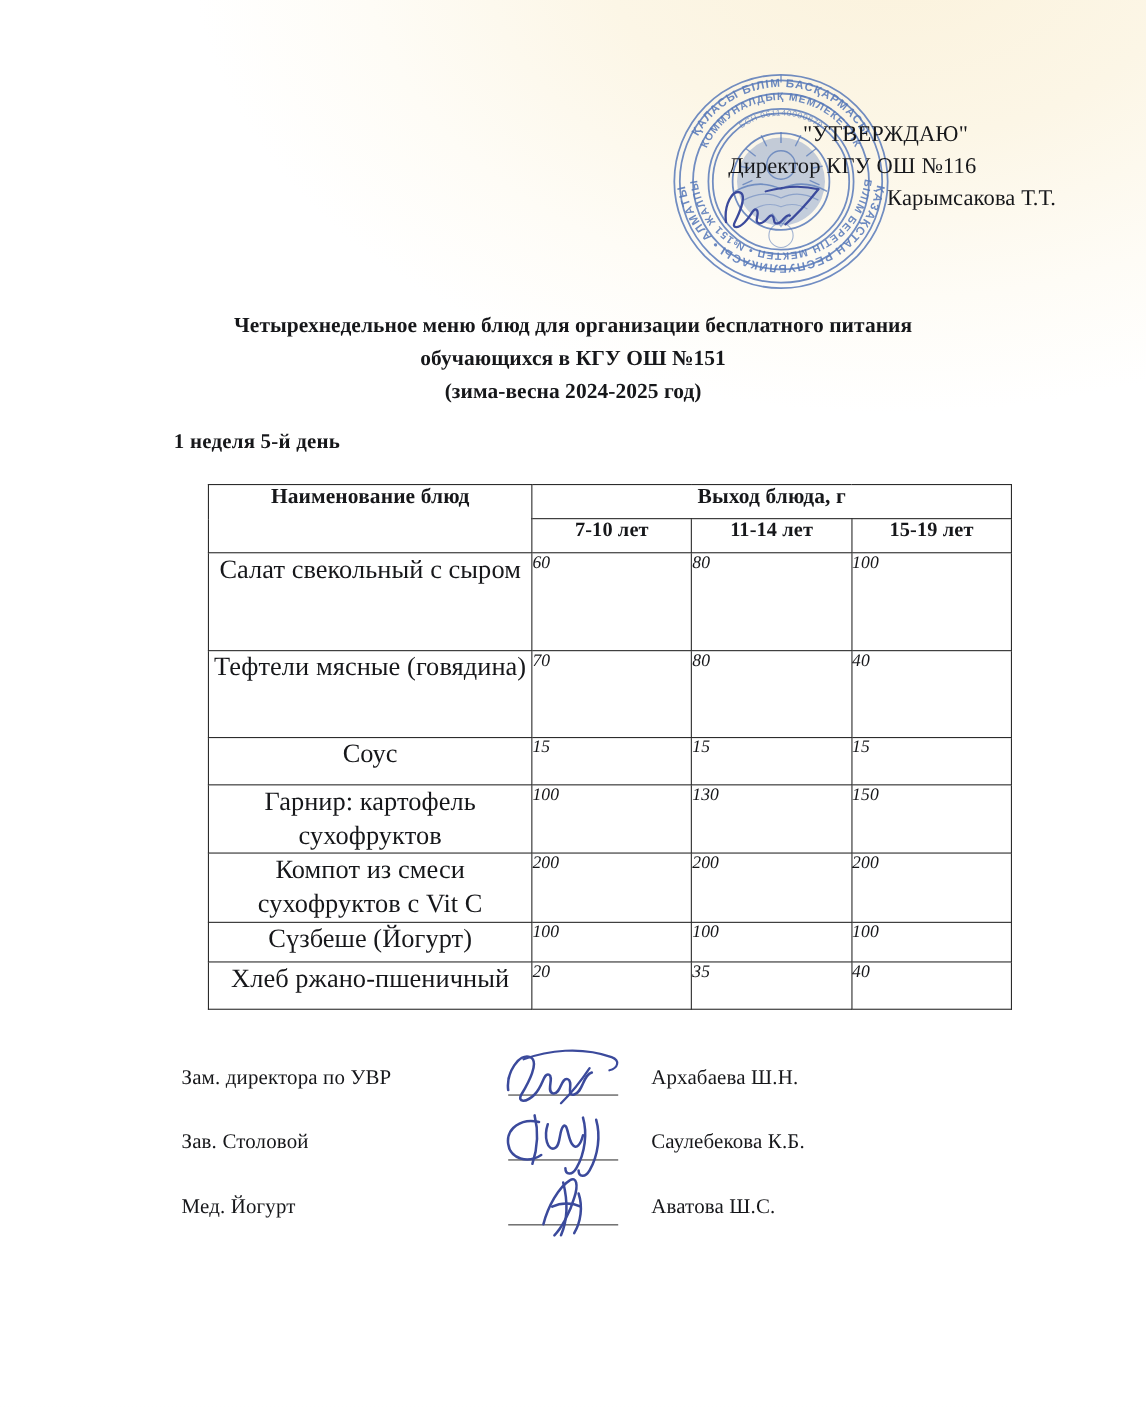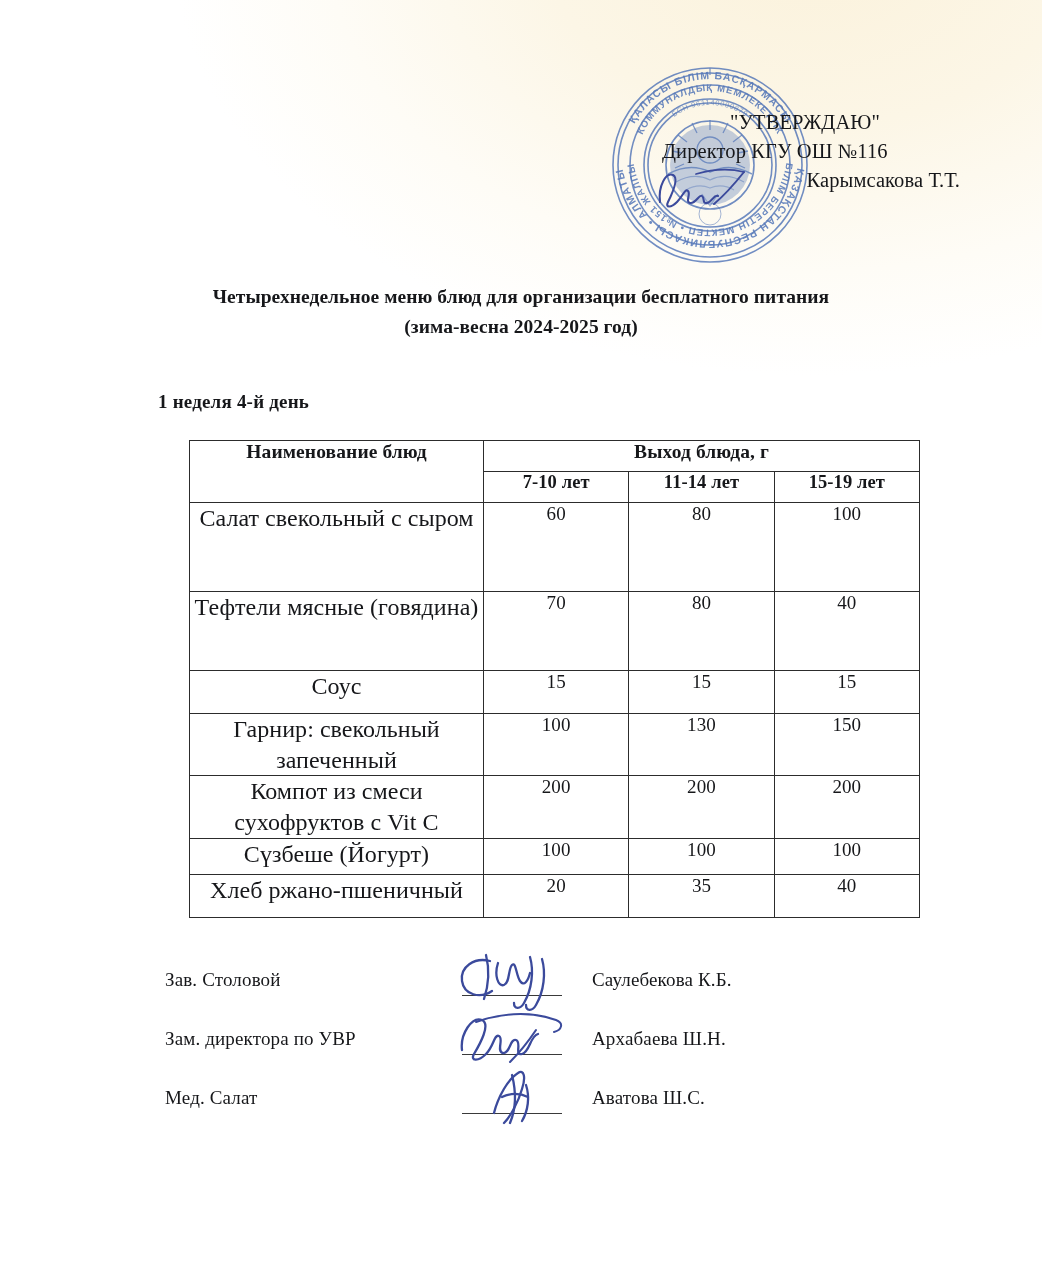--- a/index.html
+++ b/index.html
@@ -126,24 +126,24 @@
   th.c3, td.c3 { width: 158px; }
 
   td.dish {
     text-align: center;
     padding: 4px 4px 4px 6px;
     font-size: 24px;
     line-height: 1.28;
     letter-spacing: 0.05px;
   }
   td.val {
-    text-align: center;
-    font-size: 19px;
+    font-size: 16px;
     padding-top: 5px;
     letter-spacing: 0.1px;
+    font-style: italic;
   }
   
   td.val.nudge-1 { padding-top: 2px; }
   td.val.nudge-2 { padding-top: 0px; }
   td.val.nudge-3 { padding-top: 8px; }
   td.val.nudge-4 { padding-top: 14px; }
   tr.r-salad td { height: 88px; }
   tr.r-meat td { height: 78px; }
   tr.r-sauce td { height: 42px; }
   tr.r-garnish td { height: 43px; }
@@ -288,24 +288,25 @@
   </div>
 
   <div id="approval">
     <div class="ln1">"УТВЕРЖДАЮ"</div>
     <div class="ln2">Директор КГУ ОШ №116</div>
     <div class="ln3">Карымсакова Т.Т.</div>
   </div>
 
   <div id="title-block">
     <span class="t-line">Четырехнедельное меню блюд для организации бесплатного питания</span>
+    <span class="t-line">обучающихся в КГУ ОШ №151</span>
     <span class="t-line">(зима-весна 2024-2025 год)</span>
   </div>
 
-  <div id="weekday">1 неделя 4-й день</div>
+  <div id="weekday">1 неделя 5-й день</div>
 
   <table id="menu-table">
     <thead>
       <tr>
         <th class="th-name" rowspan="2">Наименование блюд</th>
         <th class="th-span" colspan="3">Выход блюда, г</th>
       </tr>
       <tr>
         <th class="th-age c1">7-10 лет</th>
         <th class="th-age c2">11-14 лет</th>
@@ -325,21 +326,21 @@
         <td class="val c2 nudge-1">80</td>
         <td class="val c3 nudge-2">40</td>
       </tr>
       <tr class="r-sauce">
         <td class="dish">Соус</td>
         <td class="val c1 nudge-1">15</td>
         <td class="val c2 nudge-1">15</td>
         <td class="val c3 nudge-2">15</td>
       </tr>
       <tr class="r-garnish">
-        <td class="dish">Гарнир:  свекольный запеченный</td>
+        <td class="dish">Гарнир:  картофель сухофруктов</td>
         <td class="val c1">100</td>
         <td class="val c2 nudge-1">130</td>
         <td class="val c3 nudge-2">150</td>
       </tr>
       <tr class="r-compote">
         <td class="dish">Компот из смеси сухофруктов с Vit C</td>
         <td class="val c1 nudge-3">200</td>
         <td class="val c2 nudge-2">200</td>
         <td class="val c3 nudge-4">200</td>
       </tr>
@@ -352,55 +353,55 @@
       <tr class="r-bread">
         <td class="dish">Хлеб ржано-пшеничный</td>
         <td class="val c1">20</td>
         <td class="val c2 nudge-1">35</td>
         <td class="val c3 nudge-2">40</td>
       </tr>
     </tbody>
   </table>
 
   <div id="signatures">
+
+    <div class="sig-row">
+      <span class="sig-role">Зам. директора по УВР</span>
+      <span class="sig-line"></span>
+      <span class="sig-ink">
+        <svg width="140" height="78" viewBox="0 0 140 78" xmlns="http://www.w3.org/2000/svg">
+          <g fill="none" stroke="#3b4a9c" stroke-width="2.3" stroke-linecap="round">
+            <path d="M 16 50 C 14 34 26 16 36 20 C 45 24 34 44 28 54 C 24 61 32 62 40 54 C 48 46 48 34 53 36 C 58 38 50 52 57 53 C 64 54 64 38 70 40 C 76 42 68 56 76 54 C 84 52 84 36 92 34"></path>
+            <path d="M 30 22 C 52 14 82 10 110 20 C 118 23 116 30 108 32" stroke-width="2"></path>
+            <path d="M 90 30 C 82 42 74 52 64 62" stroke-width="2.1"></path>
+          </g>
+        </svg>
+      </span>
+      <span class="sig-name">Архабаева Ш.Н.</span>
+    </div>
 
     <div class="sig-row">
       <span class="sig-role">Зав. Столовой</span>
       <span class="sig-line"></span>
       <span class="sig-ink">
         <svg width="140" height="78" viewBox="0 0 140 78" xmlns="http://www.w3.org/2000/svg">
           <g fill="none" stroke="#3b4a9c" stroke-width="2.3" stroke-linecap="round">
             <path d="M 44 20 C 28 16 14 26 16 40 C 18 54 34 58 46 50"></path>
             <path d="M 40 14 C 44 30 42 46 38 58"></path>
             <path d="M 52 22 C 48 34 52 46 58 44 C 64 42 62 28 66 24 C 70 20 70 34 74 40 C 78 46 82 40 84 32"></path>
             <path d="M 84 16 C 88 30 86 48 78 62 C 74 69 68 68 68 62"></path>
             <path d="M 96 18 C 100 32 98 50 90 64 C 86 71 80 70 80 64"></path>
           </g>
         </svg>
       </span>
       <span class="sig-name">Саулебекова К.Б.</span>
     </div>
 
     <div class="sig-row">
-      <span class="sig-role">Зам. директора по УВР</span>
-      <span class="sig-line"></span>
-      <span class="sig-ink">
-        <svg width="140" height="78" viewBox="0 0 140 78" xmlns="http://www.w3.org/2000/svg">
-          <g fill="none" stroke="#3b4a9c" stroke-width="2.3" stroke-linecap="round">
-            <path d="M 16 50 C 14 34 26 16 36 20 C 45 24 34 44 28 54 C 24 61 32 62 40 54 C 48 46 48 34 53 36 C 58 38 50 52 57 53 C 64 54 64 38 70 40 C 76 42 68 56 76 54 C 84 52 84 36 92 34"></path>
-            <path d="M 30 22 C 52 14 82 10 110 20 C 118 23 116 30 108 32" stroke-width="2"></path>
-            <path d="M 90 30 C 82 42 74 52 64 62" stroke-width="2.1"></path>
-          </g>
-        </svg>
-      </span>
-      <span class="sig-name">Архабаева Ш.Н.</span>
-    </div>
-
-    <div class="sig-row">
-      <span class="sig-role">Мед. Салат</span>
+      <span class="sig-role">Мед. Йогурт</span>
       <span class="sig-line"></span>
       <span class="sig-ink">
         <svg width="140" height="78" viewBox="0 0 140 78" xmlns="http://www.w3.org/2000/svg">
           <g fill="none" stroke="#3b4a9c" stroke-width="2.3" stroke-linecap="round">
             <path d="M 48 54 C 52 38 62 20 72 14 C 78 10 80 18 76 30 C 72 44 64 58 58 64"></path>
             <path d="M 66 16 C 70 32 70 50 64 64"></path>
             <path d="M 56 38 C 64 34 74 34 82 38"></path>
             <path d="M 80 26 C 84 38 82 52 76 62"></path>
           </g>
         </svg>

